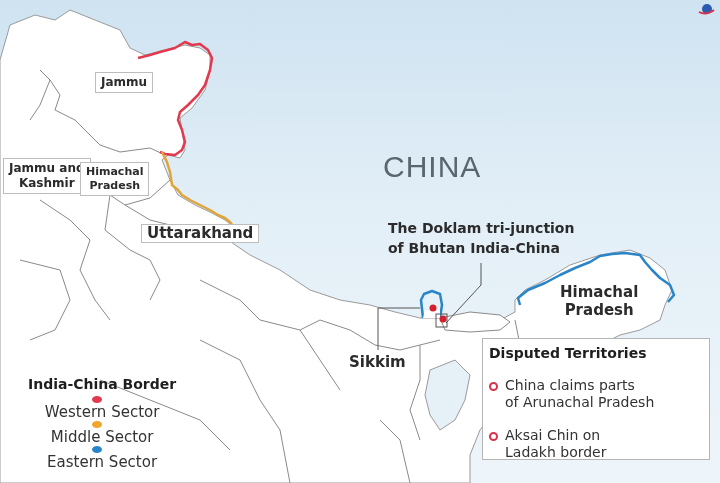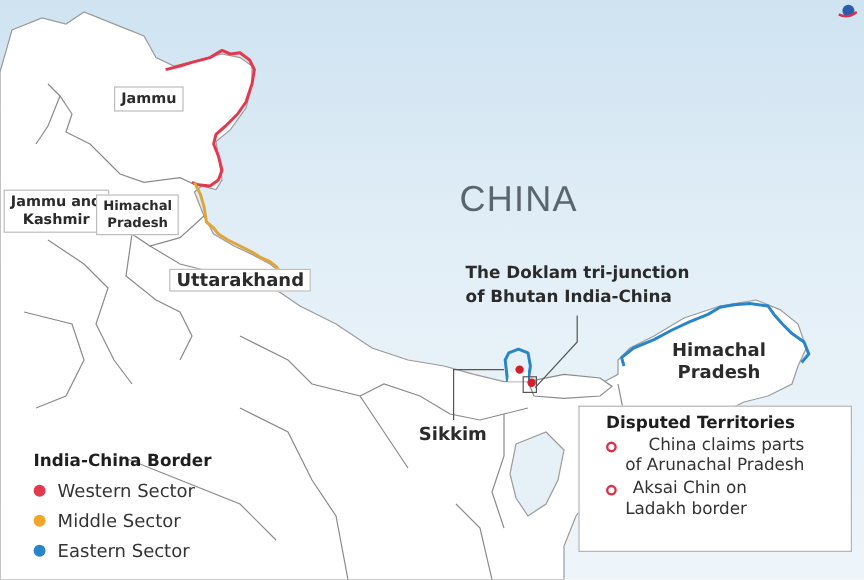--- a/index.html
+++ b/index.html
@@ -6,25 +6,25 @@
   body{width:720px;height:483px;overflow:hidden;font-family:"DejaVu Sans","Liberation Sans",sans-serif;}
   .map{position:relative;width:720px;height:483px;background:linear-gradient(180deg,#cfe3f1 0%,#e3eff7 45%,#eef5fa 100%);overflow:hidden;}
   svg.base{position:absolute;left:0;top:0;}
   .box-label{position:absolute;background:#fff;border:1px solid #bdbdbd;color:#2b2b2b;font-weight:bold;font-size:12px;line-height:15px;padding:2px 5px;text-align:center;}
   .china{position:absolute;left:360px;top:150px;font-size:30px;color:#5a6570;letter-spacing:1px;font-family:"Liberation Sans",sans-serif;margin-left:23px;}
   .doklam{position:absolute;left:388px;top:218px;font-size:14px;line-height:20px;font-weight:bold;color:#2b2b2b;}
   .arunachal{position:absolute;left:560px;top:283px;font-size:15px;line-height:18px;font-weight:bold;color:#2b2b2b;text-align:center;}
   .sikkim{position:absolute;left:349px;top:353px;font-size:15px;font-weight:bold;color:#2b2b2b;}
   .legend{position:absolute;left:28px;top:340px;}
   .legend-title{font-weight:bold;font-size:14px;color:#1e1e1e;margin-bottom:4px;margin-top:36px;}
-  .legend-item{display:flex;align-items:center;font-size:15px;color:#333;height:25px;}
+  .legend-item{display:flex;align-items:center;font-size:15px;color:#333;height:25px;flex-direction:column;}
   .dot{width:10px;height:10px;border-radius:50%;margin-right:10px;}
-  .disputed{position:absolute;left:482px;top:338px;width:228px;height:122px;background:#fff;border:1px solid #b5b5b5;box-sizing:border-box;padding:6px 22px;}
+  .disputed{position:absolute;left:482px;top:338px;width:228px;height:122px;background:#fff;border:1px solid #b5b5b5;box-sizing:border-box;padding:6px 6px;}
   .disputed-title{font-weight:bold;font-size:14px;color:#1e1e1e;margin-bottom:2px;}
-  .d-item{display:flex;font-size:14px;line-height:17px;color:#333;margin-top:2px;text-align:right;}
+  .d-item{display:flex;font-size:14px;line-height:17px;color:#333;margin-top:16px;}
   .ring{width:5px;height:5px;border:2px solid #d6334b;border-radius:50%;margin-right:7px;margin-top:5px;flex:none;}
   .logo{position:absolute;right:4px;top:2px;}
 </style>
 </head>
 <body>
 
 <div class="map">
 
   <svg class="base" width="720" height="483" viewBox="0 0 720 483">
 

